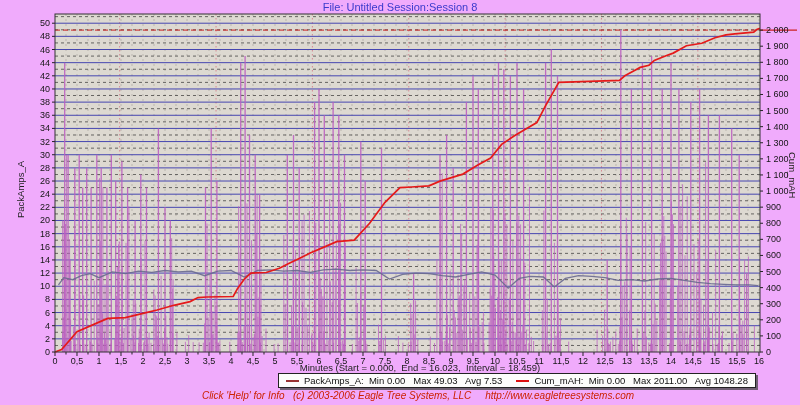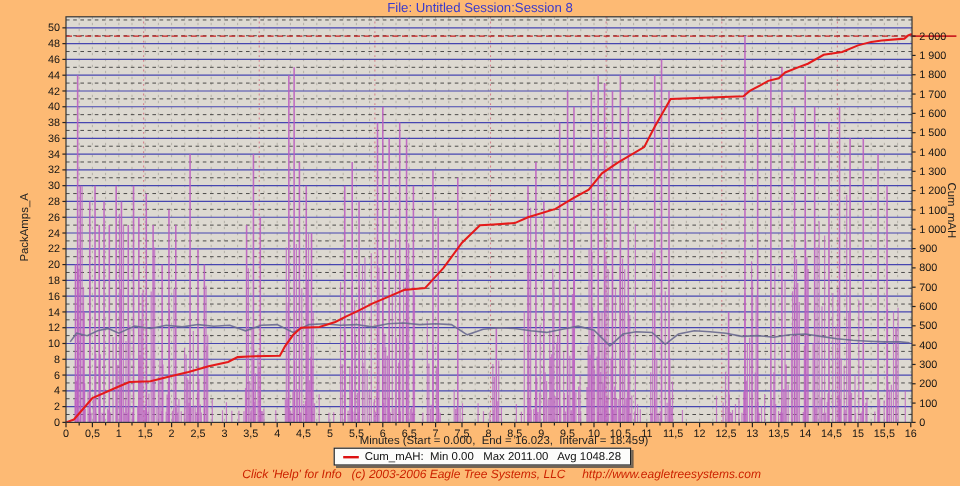--- a/index.html
+++ b/index.html
@@ -1,18 +1,18 @@
 <!DOCTYPE html>
 <html><head>
 <meta charset="utf-8">
 <style>
   html,body{margin:0;padding:0;}
   #app{
     position:relative;width:800px;height:405px;overflow:hidden;
-    background:#fdba74;
+    background:#f0abfc;
     font-family:"Liberation Sans",sans-serif;
     -webkit-font-smoothing:antialiased;
   }
   .title{
     position:absolute;top:1px;left:0;width:100%;text-align:center;
     font-size:11px;color:#3a3acc;
   }
   #chart{position:absolute;left:0;top:0;}
   svg text{font-family:"Liberation Sans",sans-serif;font-size:9px;fill:#151515;}
   .axis-title-left{
@@ -393,20 +393,24 @@
     </svg>
 
   <div class="axis-title-left">PackAmps_A</div>
 
   <div class="axis-title-right">Cum_mAH</div>
 
   <div class="x-axis-label">Minutes (Start = 0.000,  End = 16.023,  Interval = 18.459)</div>
 
   <div class="legend">
     <span class="lg-item">
+      <span class="lg-dash" style="background: rgb(153, 51, 51);"></span>
+      <span>PackAmps_A:  Min 0.00   Max 49.03   Avg 7.53</span>
+    </span>
+    <span class="lg-item">
       <span class="lg-dash" style="background: rgb(221, 17, 17);"></span>
       <span>Cum_mAH:  Min 0.00   Max 2011.00   Avg 1048.28</span>
     </span>
   </div>
 
   <div class="footer"><span>Click 'Help' for Info   (c) 2003-2006 Eagle Tree Systems, LLC     </span><a href="#">http://www.eagletreesystems.com</a></div>
 
 </div>
 
 </body></html>

